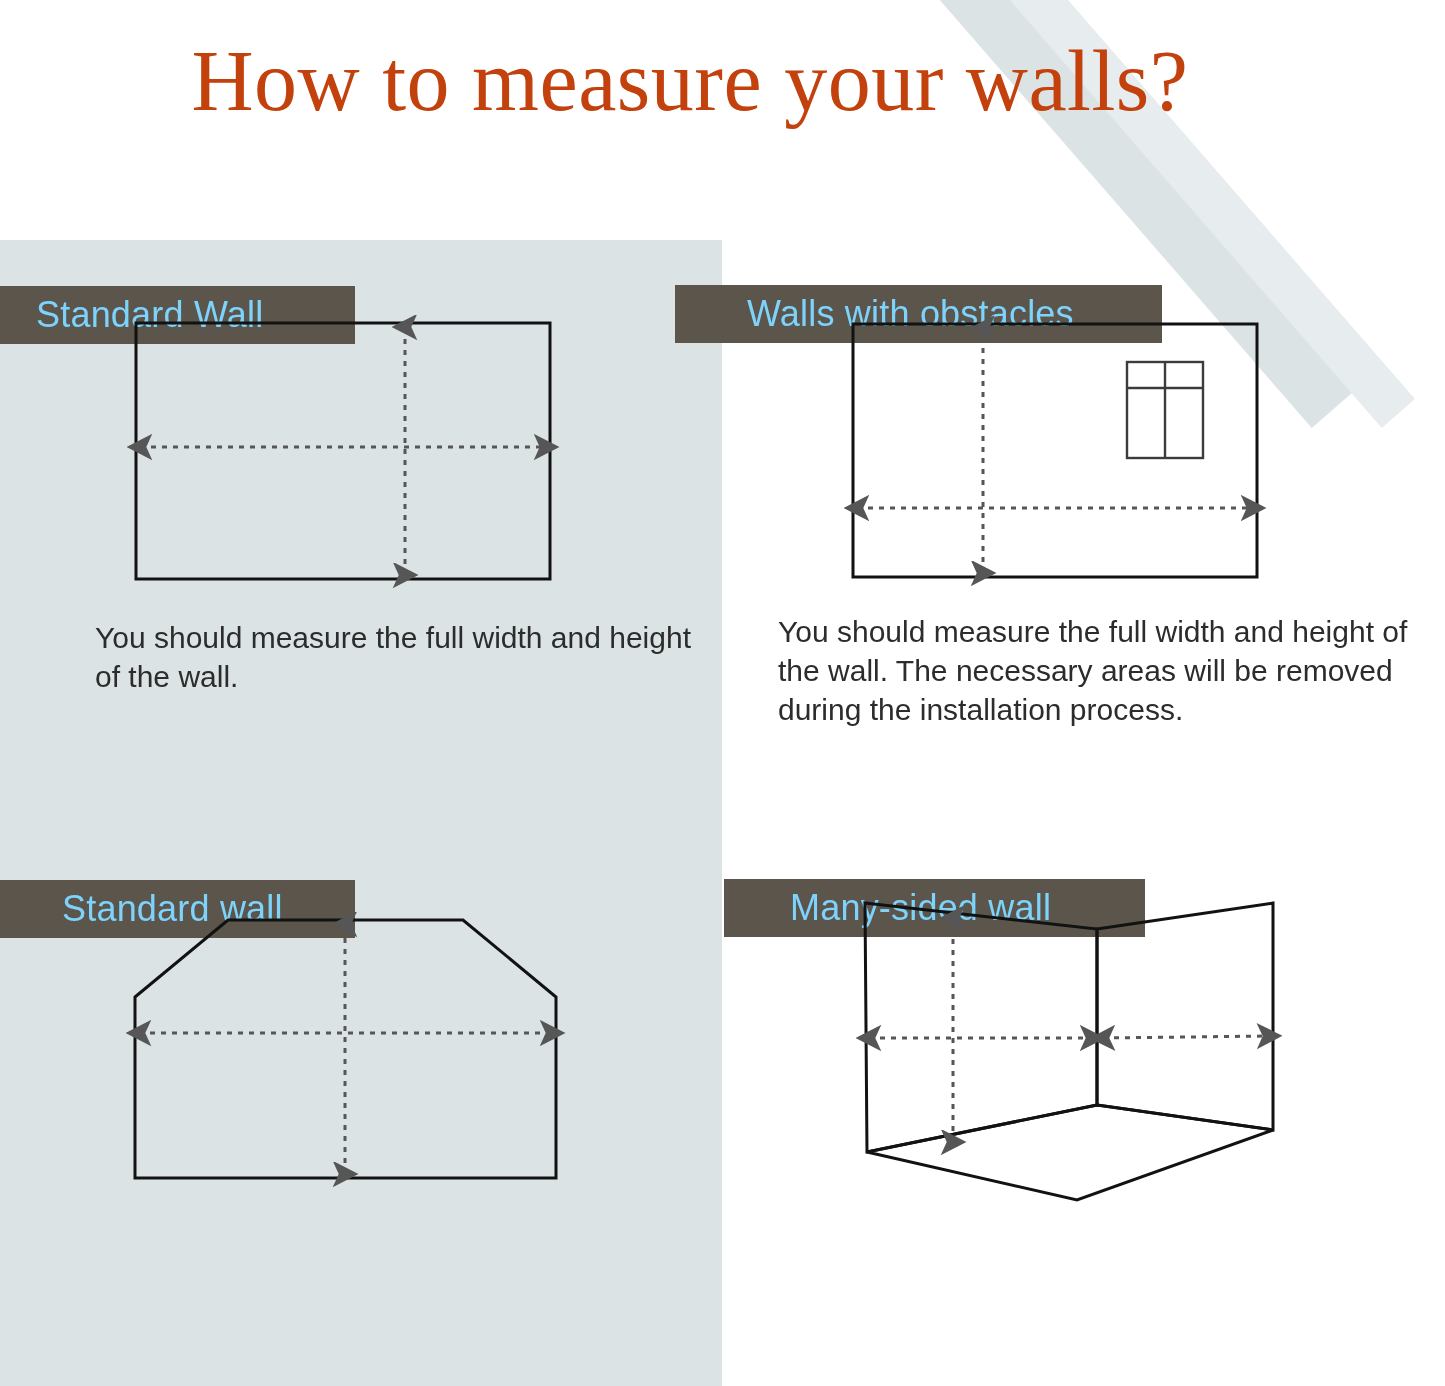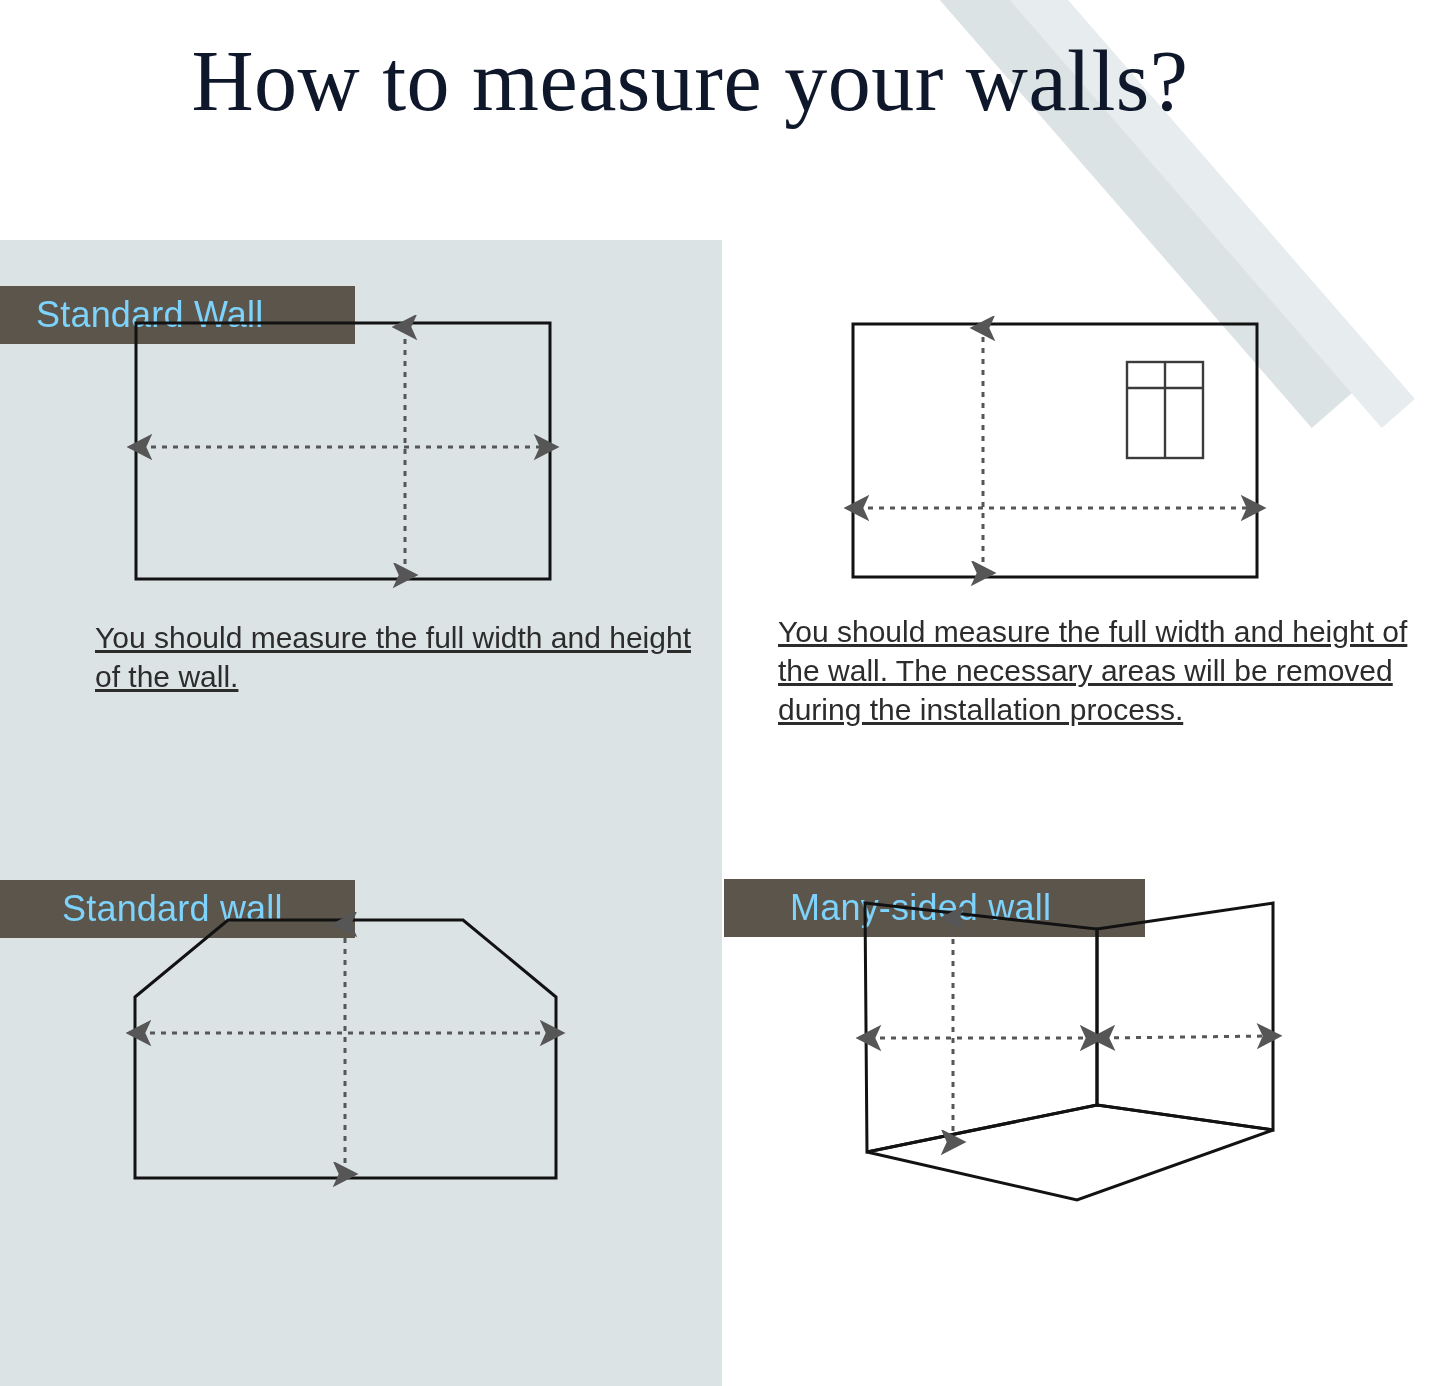--- a/index.html
+++ b/index.html
@@ -44,21 +44,21 @@
   
   .title {
     position: absolute;
     left: 0;
     top: 36px;
     width: 1380px;
     text-align: center;
     font-family: "Liberation Serif", serif;
     font-size: 86px;
     line-height: 1.05;
-    color: #0f172a;
+    color: #c2410c;
     letter-spacing: 0.5px;
     white-space: nowrap;
   }
 
   
   .tint-panel {
     position: absolute;
     left: 0;
     top: 240px;
     width: 722px;
@@ -93,21 +93,20 @@
   .d-obstacles { left: 835px; top: 305px;  width: 450px; height: 290px; }
   .d-sloping   { left: 118px; top: 900px;  width: 455px; height: 295px; }
   .d-many      { left: 845px; top: 890px;  width: 450px; height: 325px; }
 
   
   .caption {
     position: absolute;
     color: #2c2c2c;
     font-size: 30px;
     line-height: 1.30;
-    text-decoration: underline;
   }
   .cap-standard  { left: 95px;  top: 618px;  width: 600px; }
   .cap-obstacles { left: 778px; top: 612px;  width: 640px; }
   .cap-sloping   { left: 64px;  top: 1200px; width: 608px; }
   .cap-many      { left: 812px; top: 1204px; width: 620px; }
 
   .svg-full { display: block; width: 100%; height: 100%; overflow: visible; }
 </style>
 </head>
 <body>
@@ -142,20 +141,23 @@
         </marker>
       </defs>
       <rect x="16" y="18" width="414" height="256" fill="none" stroke="#121212" stroke-width="3"></rect>
       <line x1="285" y1="270" x2="285" y2="22" stroke="#565656" stroke-width="3" stroke-dasharray="5 6" marker-start="url(#ahD)" marker-end="url(#ahU)"></line>
       <line x1="20" y1="142" x2="426" y2="142" stroke="#565656" stroke-width="3" stroke-dasharray="5 6" marker-start="url(#ahL)" marker-end="url(#ahR)"></line>
     </svg>
   </div>
 
   <div class="caption cap-standard">You should measure the full width and height of the wall.</div>
 
+  <div class="hdr hdr-obstacles">
+    <span>Walls with obstacles</span>
+  </div>
 
   <div class="diagram d-obstacles">
     <svg class="svg-full" viewBox="0 0 450 290" xmlns="http://www.w3.org/2000/svg">
       <defs>
         <marker id="bhU" markerWidth="9" markerHeight="9" refX="5" refY="4.5" orient="auto">
           <path d="M5,0 L9.4,8.6 L5,6.6 L0.6,8.6 Z" fill="#565656"></path>
         </marker>
         <marker id="bhD" markerWidth="9" markerHeight="9" refX="5" refY="4.5" orient="auto">
           <path d="M5,9 L0.6,0.4 L5,2.4 L9.4,0.4 Z" fill="#565656"></path>
         </marker>

